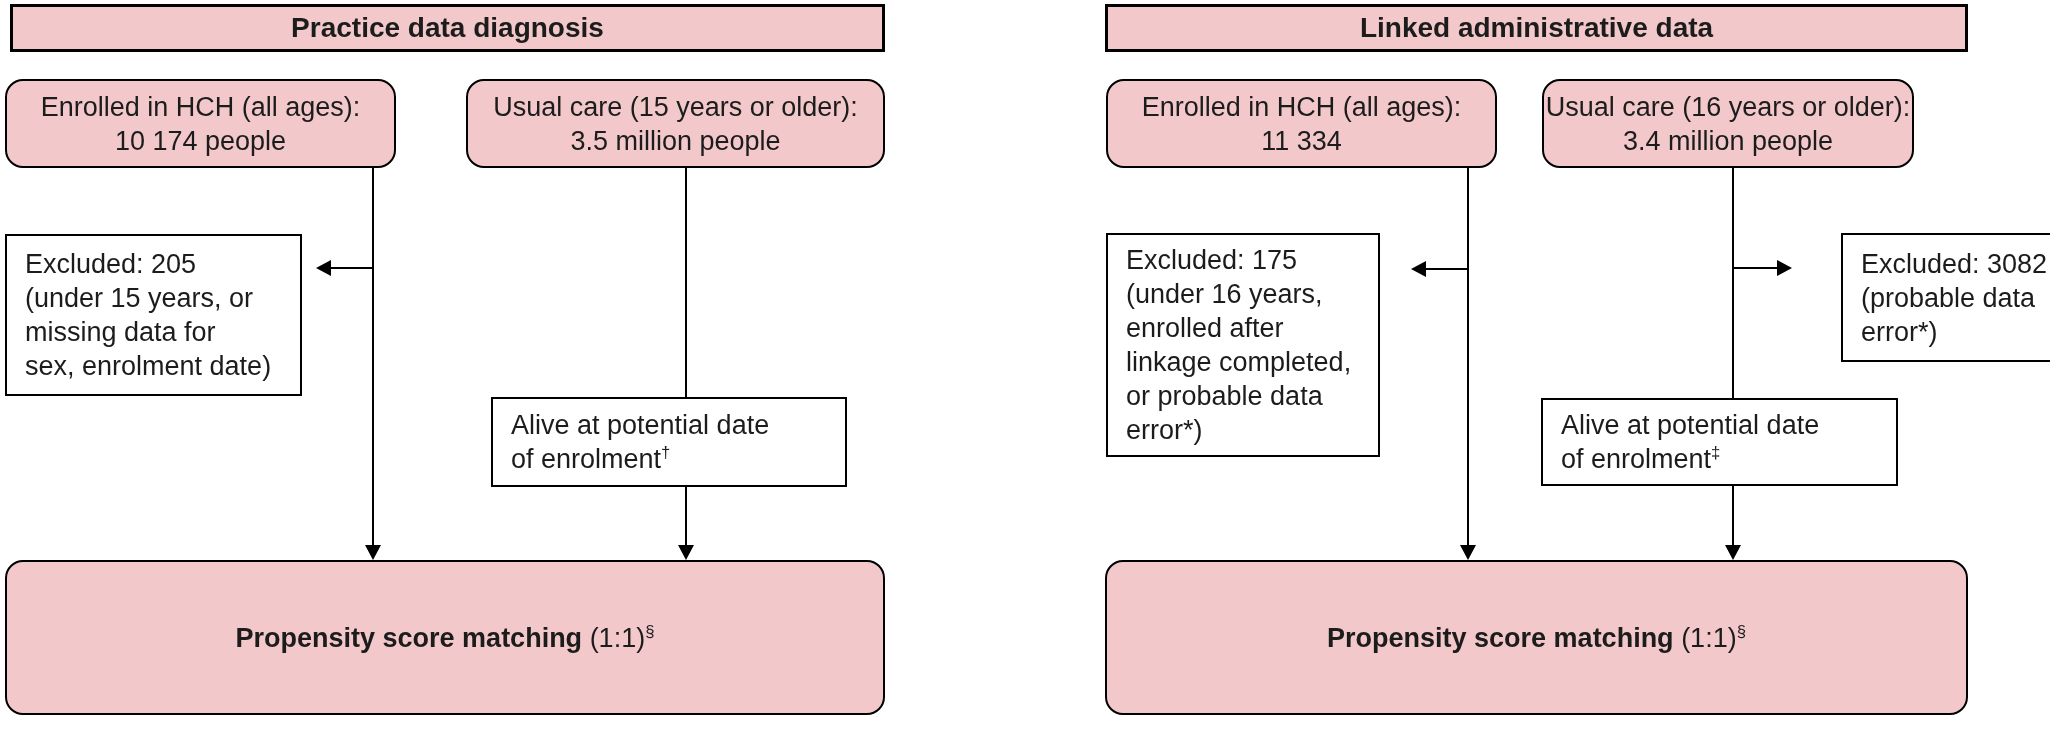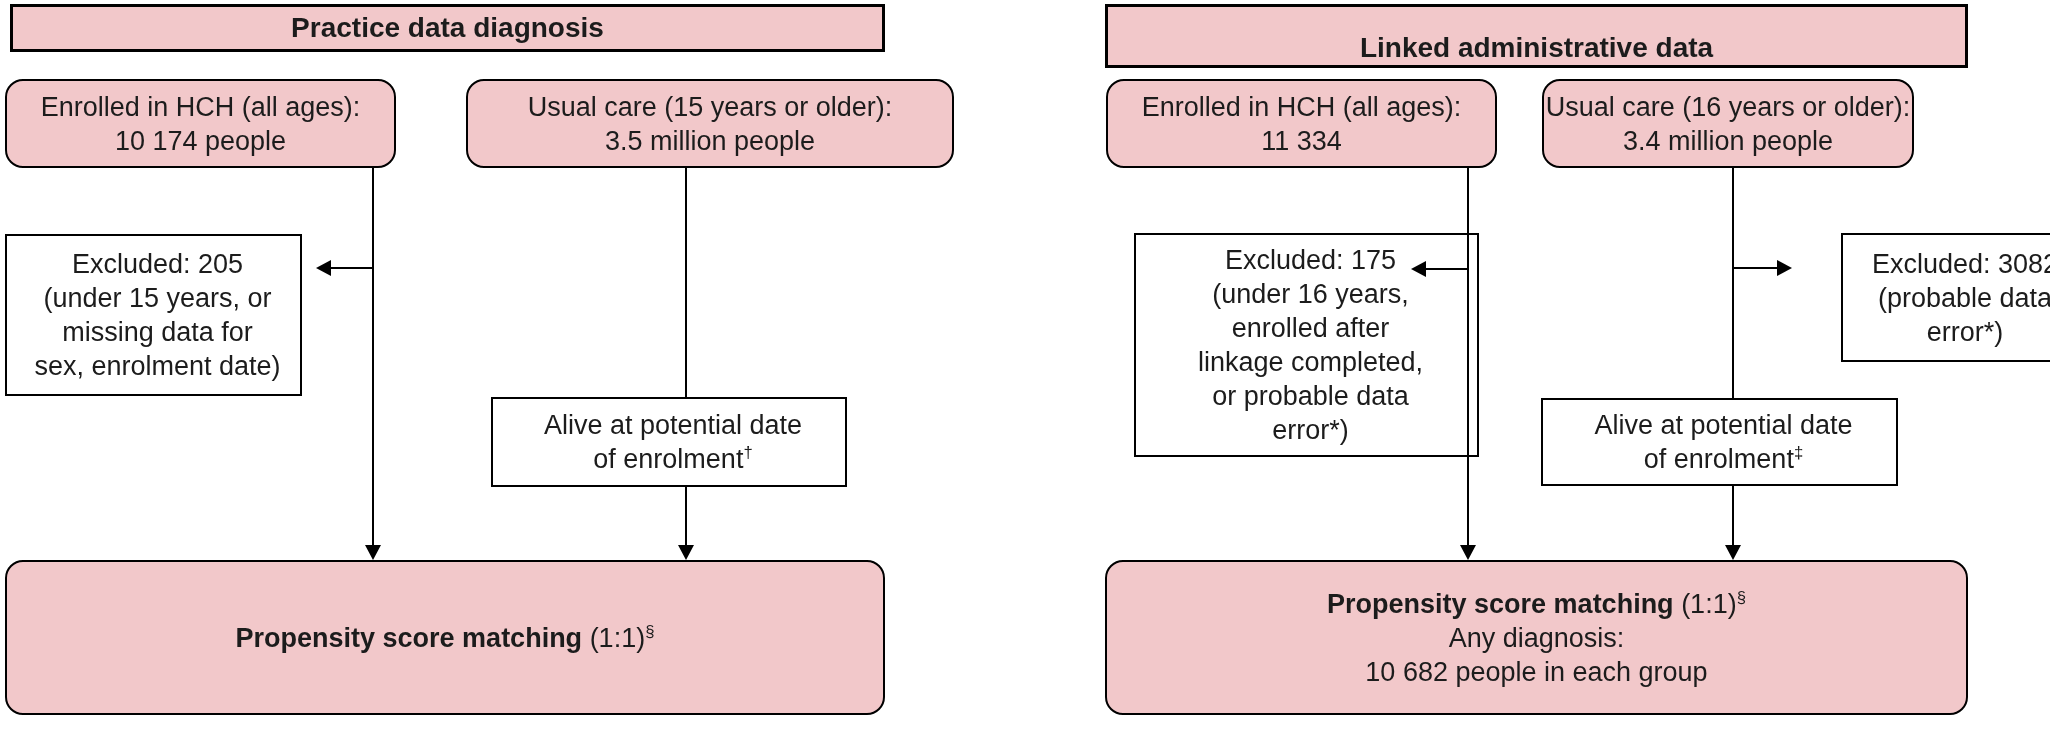--- a/index.html
+++ b/index.html
@@ -30,21 +30,21 @@
     border:2px solid #000;
   }
   .header{
     border:3px solid #000;
     font-size:28px;
     font-weight:bold;
     text-align:center;
     align-items:center;
   }
   .center{text-align:center;align-items:center;border-radius:18px;}
-  .leftalign{text-align:center;padding-left:18px;padding-right:10px;}
+  .leftalign{text-align:left;padding-left:18px;padding-right:10px;}
   .vline{position:absolute;width:2px;background:#000;}
   .hline{position:absolute;height:2px;background:#000;}
   .ah-down{position:absolute;width:0;height:0;
     border-left:8px solid transparent;border-right:8px solid transparent;
     border-top:15px solid #000;}
   .ah-left{position:absolute;width:0;height:0;
     border-top:8px solid transparent;border-bottom:8px solid transparent;
     border-right:15px solid #000;}
   .ah-right{position:absolute;width:0;height:0;
     border-top:8px solid transparent;border-bottom:8px solid transparent;
@@ -60,21 +60,21 @@
 
   <div class="box pink header" style="left:10px;top:4px;width:875px;height:48px;">
     <span>Practice data diagnosis</span>
   </div>
 
   <div class="box pink center" style="left:5px;top:79px;width:391px;height:89px;">
     <span>Enrolled in HCH (all ages):
 10 174 people</span>
   </div>
 
-  <div class="box pink center" style="left:466px;top:79px;width:488px;height:89px;">
+  <div class="box pink center" style="left:466px;top:79px;width:419px;height:89px;">
     <span>Usual care (15 years or older):
 3.5 million people</span>
   </div>
 
   <div class="box white-box leftalign" style="left:5px;top:234px;width:297px;height:162px;">
     <span>Excluded: 205
 (under 15 years, or
 missing data for
 sex, enrolment date)</span>
   </div>
@@ -91,35 +91,35 @@
   <div class="vline" style="left:372px;top:168px;height:380px;"></div>
   <div class="ah-down" style="left:365px;top:545px;"></div>
 
   <div class="hline" style="left:330px;top:267px;width:44px;"></div>
   <div class="ah-left" style="left:316px;top:260px;"></div>
 
   <div class="vline" style="left:685px;top:168px;height:229px;"></div>
   <div class="vline" style="left:685px;top:487px;height:61px;"></div>
   <div class="ah-down" style="left:678px;top:545px;"></div>
 
-  <div class="box pink header" style="left:1105px;top:4px;width:863px;height:64px;justify-content:flex-end;">
+  <div class="box pink header" style="left:1105px;top:4px;width:863px;height:48px;">
     <span>Linked administrative data</span>
   </div>
 
   <div class="box pink center" style="left:1106px;top:79px;width:391px;height:89px;">
     <span>Enrolled in HCH (all ages):
 11 334</span>
   </div>
 
   <div class="box pink center" style="left:1542px;top:79px;width:372px;height:89px;">
     <span>Usual care (16 years or older):
 3.4 million people</span>
   </div>
 
-  <div class="box white-box leftalign" style="left:1106px;top:233px;width:345px;height:224px;margin-left:28px;">
+  <div class="box white-box leftalign" style="left:1106px;top:233px;width:274px;height:224px;">
     <span>Excluded: 175
 (under 16 years,
 enrolled after
 linkage completed,
 or probable data
 error*)</span>
   </div>
 
   <div class="box white-box leftalign" style="left:1805px;top:233px;width:240px;height:129px;margin-left:36px;">
     <span>Excluded: 3082
@@ -127,22 +127,20 @@
 error*)</span>
   </div>
 
   <div class="box white-box leftalign" style="left:1541px;top:398px;width:357px;height:88px;">
     <span><span>Alive at potential date
 of enrolment</span><sup>‡</sup></span>
   </div>
 
   <div class="box pink center" style="left:1105px;top:560px;width:863px;height:155px;">
     <div class="match-title"><span>Propensity score matching</span><span class="reg"> (1:1)</span><sup class="reg">§</sup></div>
-    <div>Any diagnosis:
-10 682 people in each group</div>
   </div>
 
   <div class="vline" style="left:1467px;top:168px;height:380px;"></div>
   <div class="ah-down" style="left:1460px;top:545px;"></div>
 
   <div class="hline" style="left:1425px;top:268px;width:44px;"></div>
   <div class="ah-left" style="left:1411px;top:261px;"></div>
 
   <div class="vline" style="left:1732px;top:168px;height:230px;"></div>
   <div class="vline" style="left:1732px;top:486px;height:62px;"></div>

